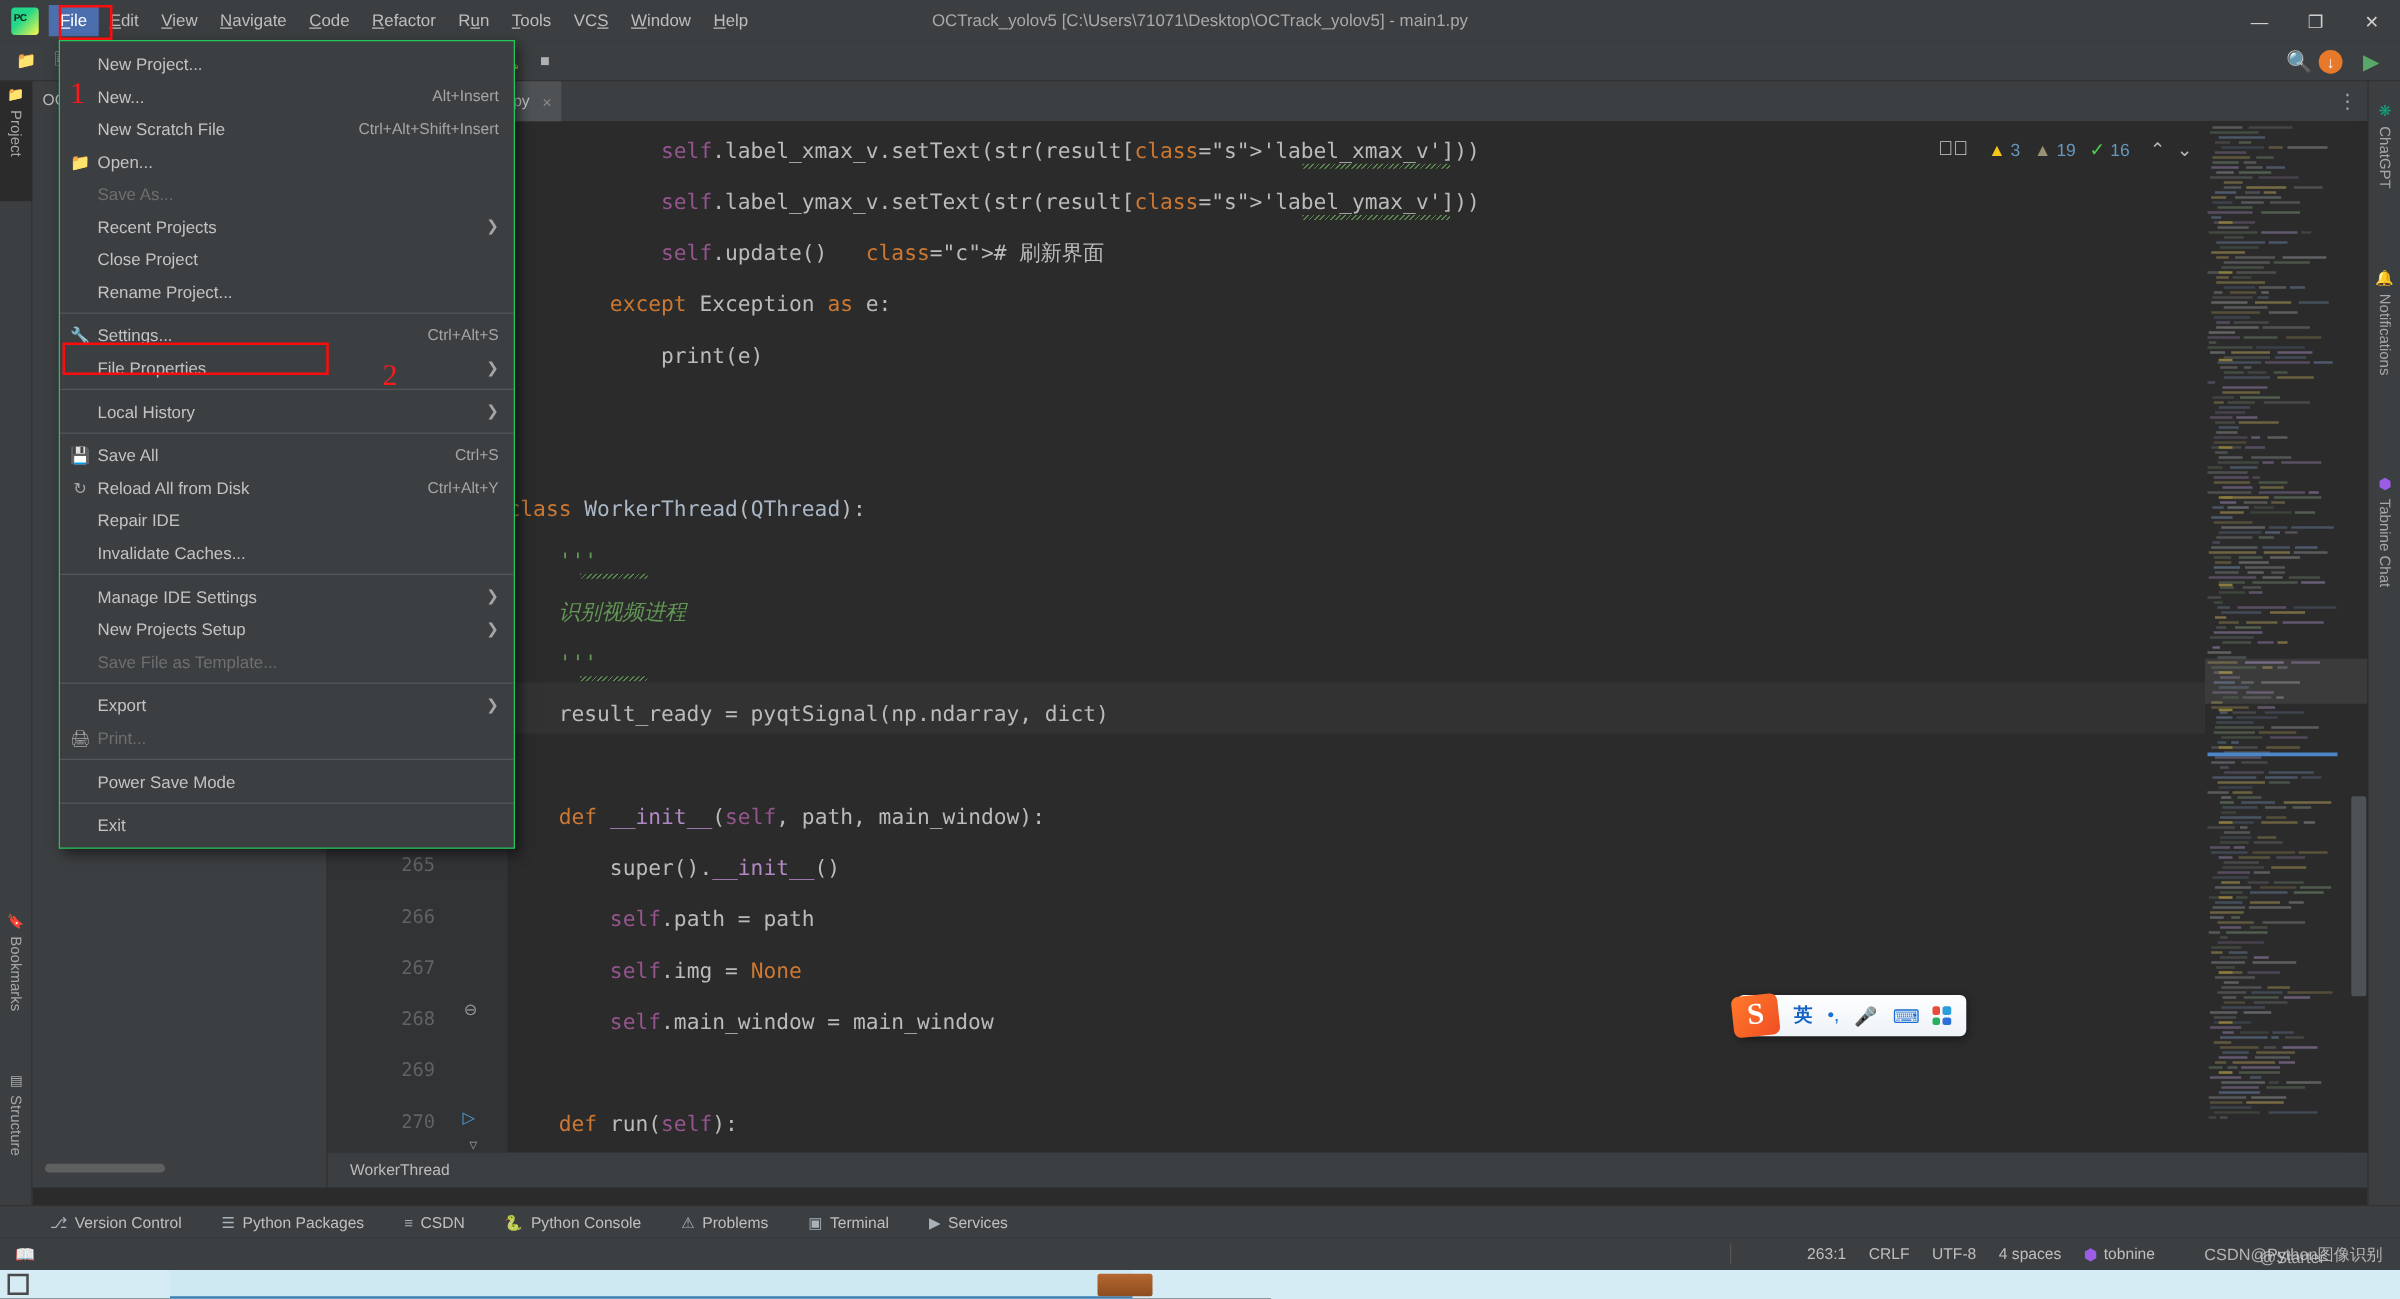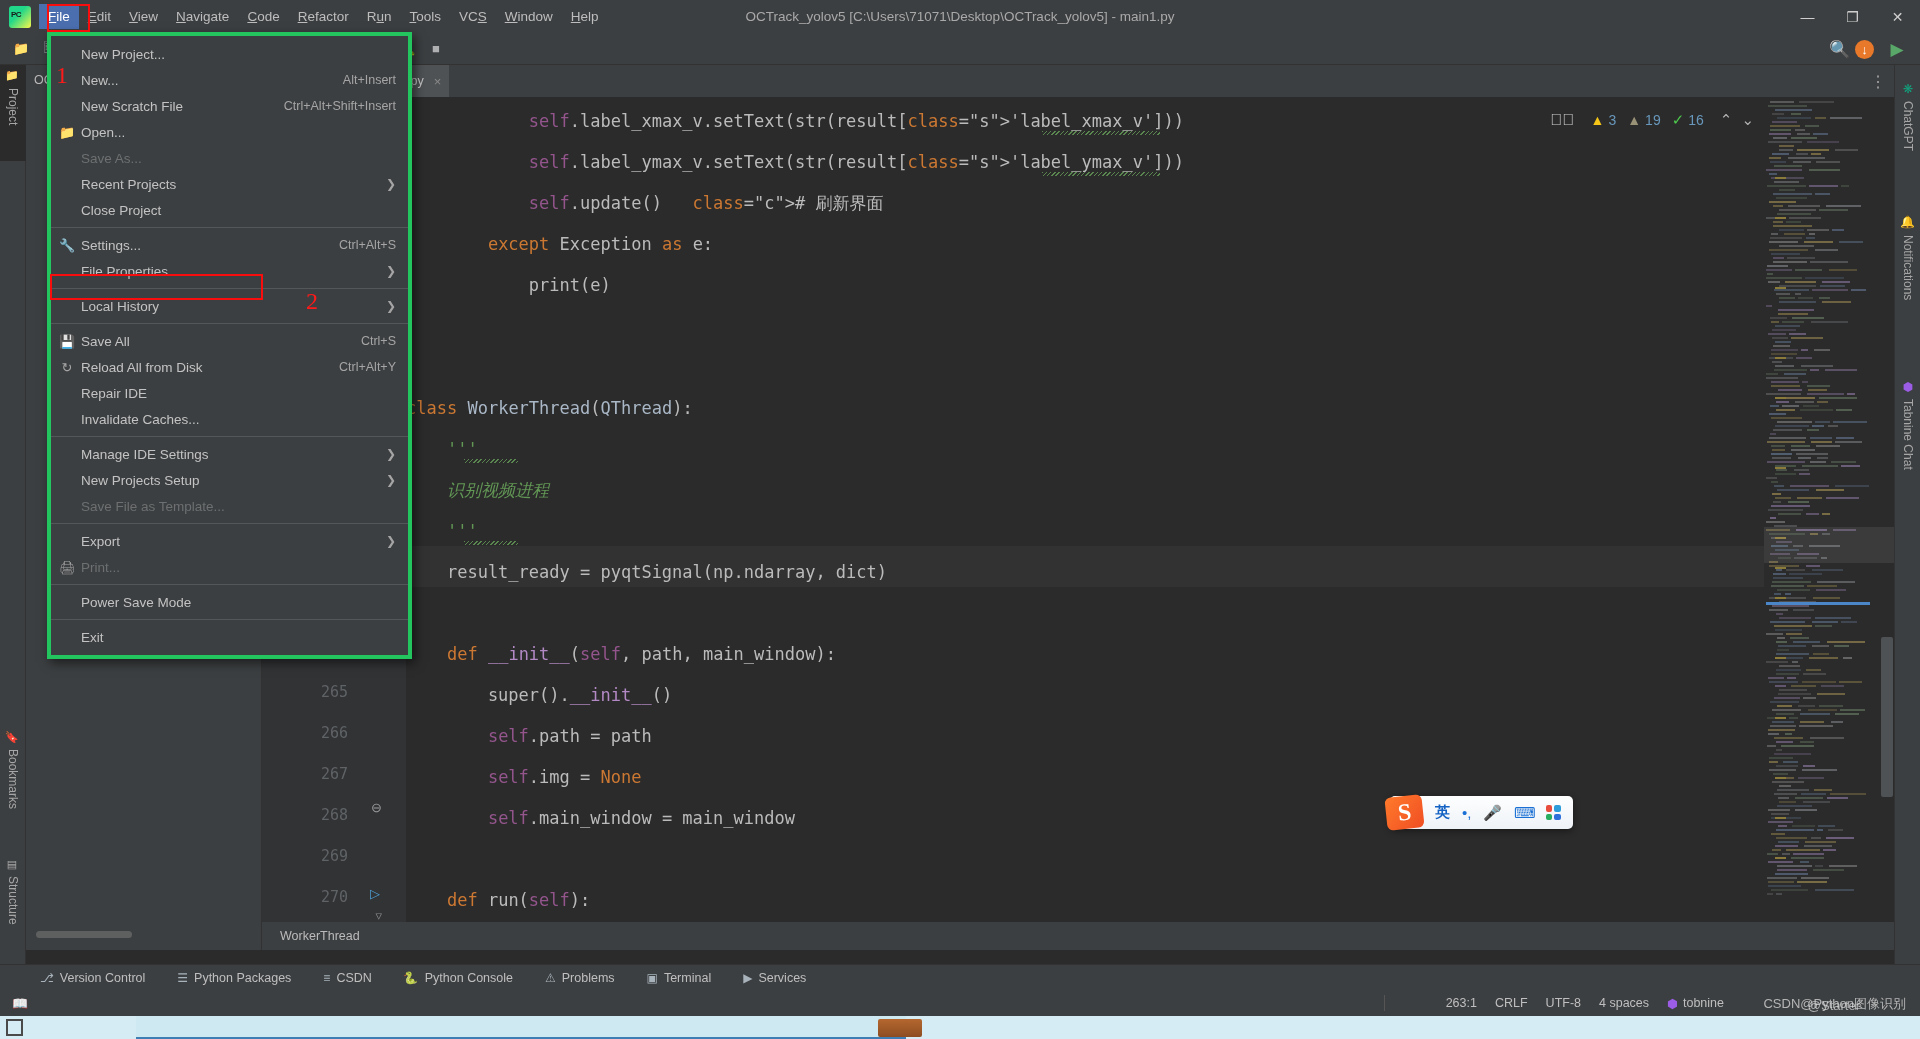--- a/index.html
+++ b/index.html
@@ -197,21 +197,21 @@
   .breadcrumb-bar {
     position:absolute; left:0; right:0; bottom:0; height:28px;
     background:#3c3f41; display:flex; align-items:center; padding-left:18px;
     font-size:12.5px; color:#bbb;
   }
 
   
   .dropdown {
     position: absolute; left: 47px; top: 32px; width: 365px;
     background: #3c3f41;
-    border: 4px solid #22c55e;
+    border: 1px solid #22c55e;
     box-shadow: 3px 4px 10px rgba(0,0,0,.55);
     padding: 5px 0 5px 0;
     z-index: 50;
   }
   .mi {
     position: relative; height: 26px; display: flex; align-items: center;
     padding-left: 30px; font-size: 13.5px; color: #c3c3c3; cursor: default;
   }
   .mi.dis { color: #6d6f70; }
   .mi .short {
@@ -862,20 +862,23 @@
       <div class="mi dis">
         <span>Save As...</span>
       </div>
       <div class="mi">
         <span>Recent Projects</span>
         <span class="arrow">❯</span>
       </div>
       <div class="mi">
         <span>Close Project</span>
       </div>
+      <div class="mi">
+        <span>Rename Project...</span>
+      </div>
       <div class="msep"></div>
       <div class="mi">
         <span class="micon">🔧</span>
         <span>Settings...</span>
         <span class="short">Ctrl+Alt+S</span>
       </div>
       <div class="mi">
         <span>File Properties</span>
         <span class="arrow">❯</span>
       </div>

